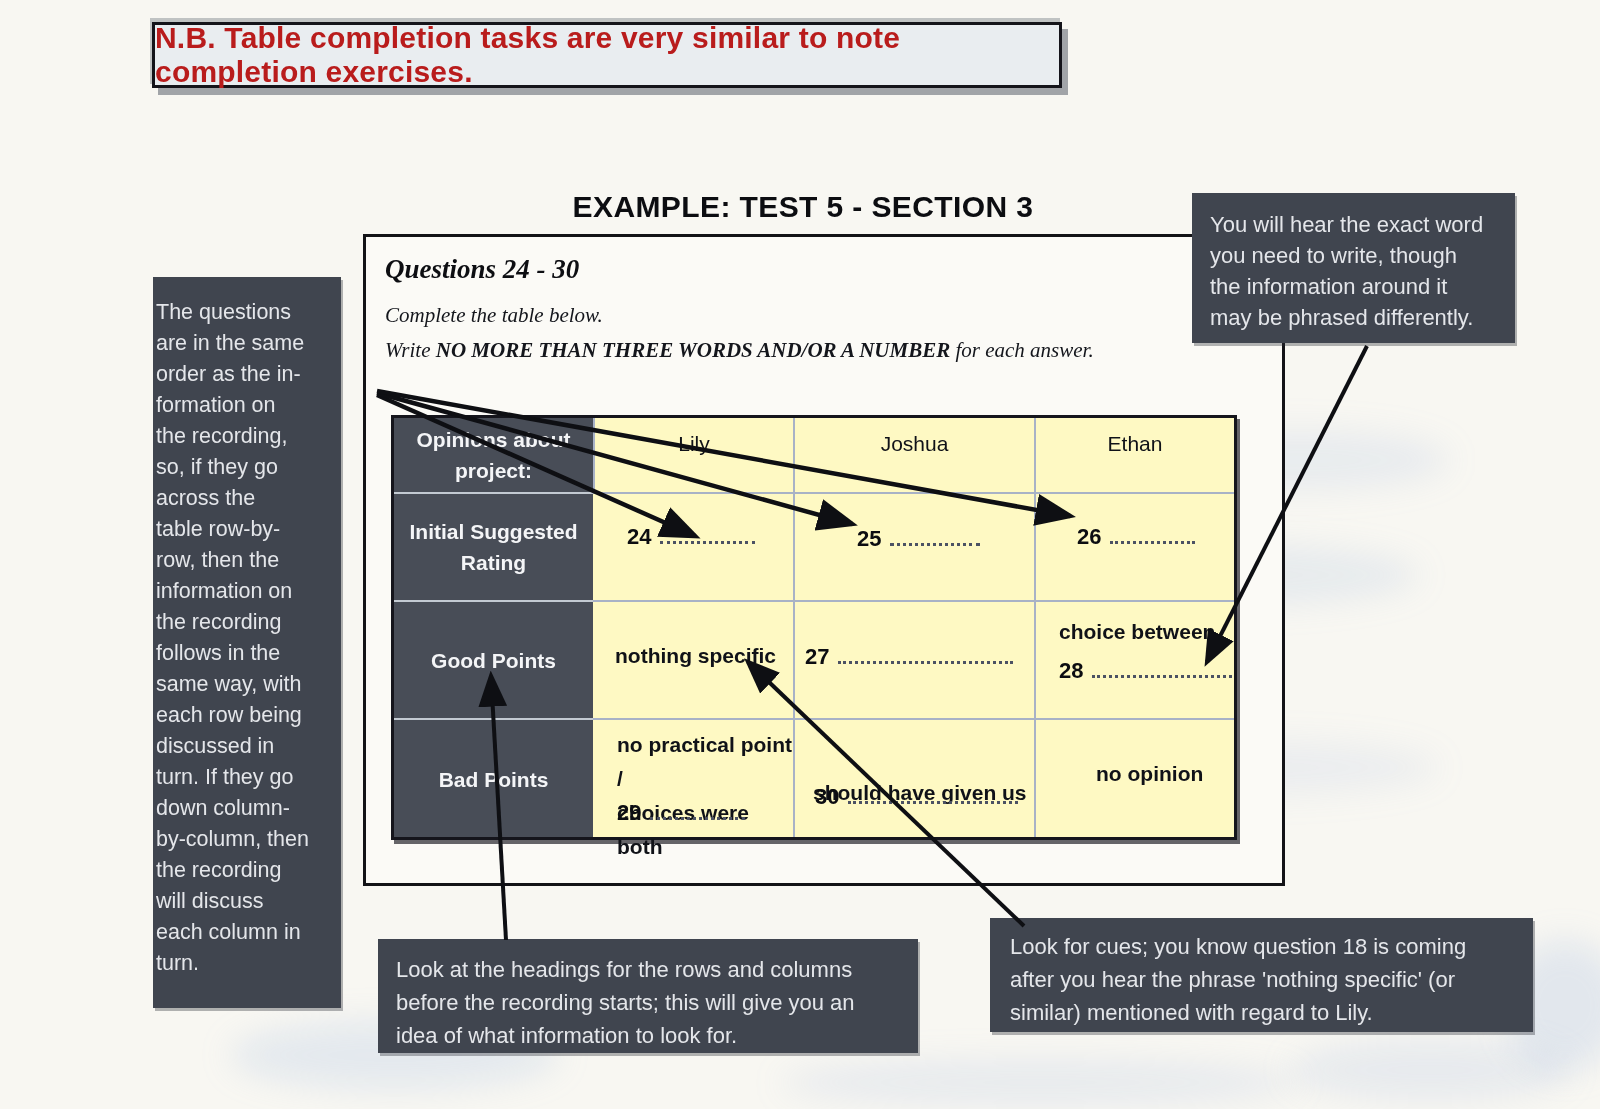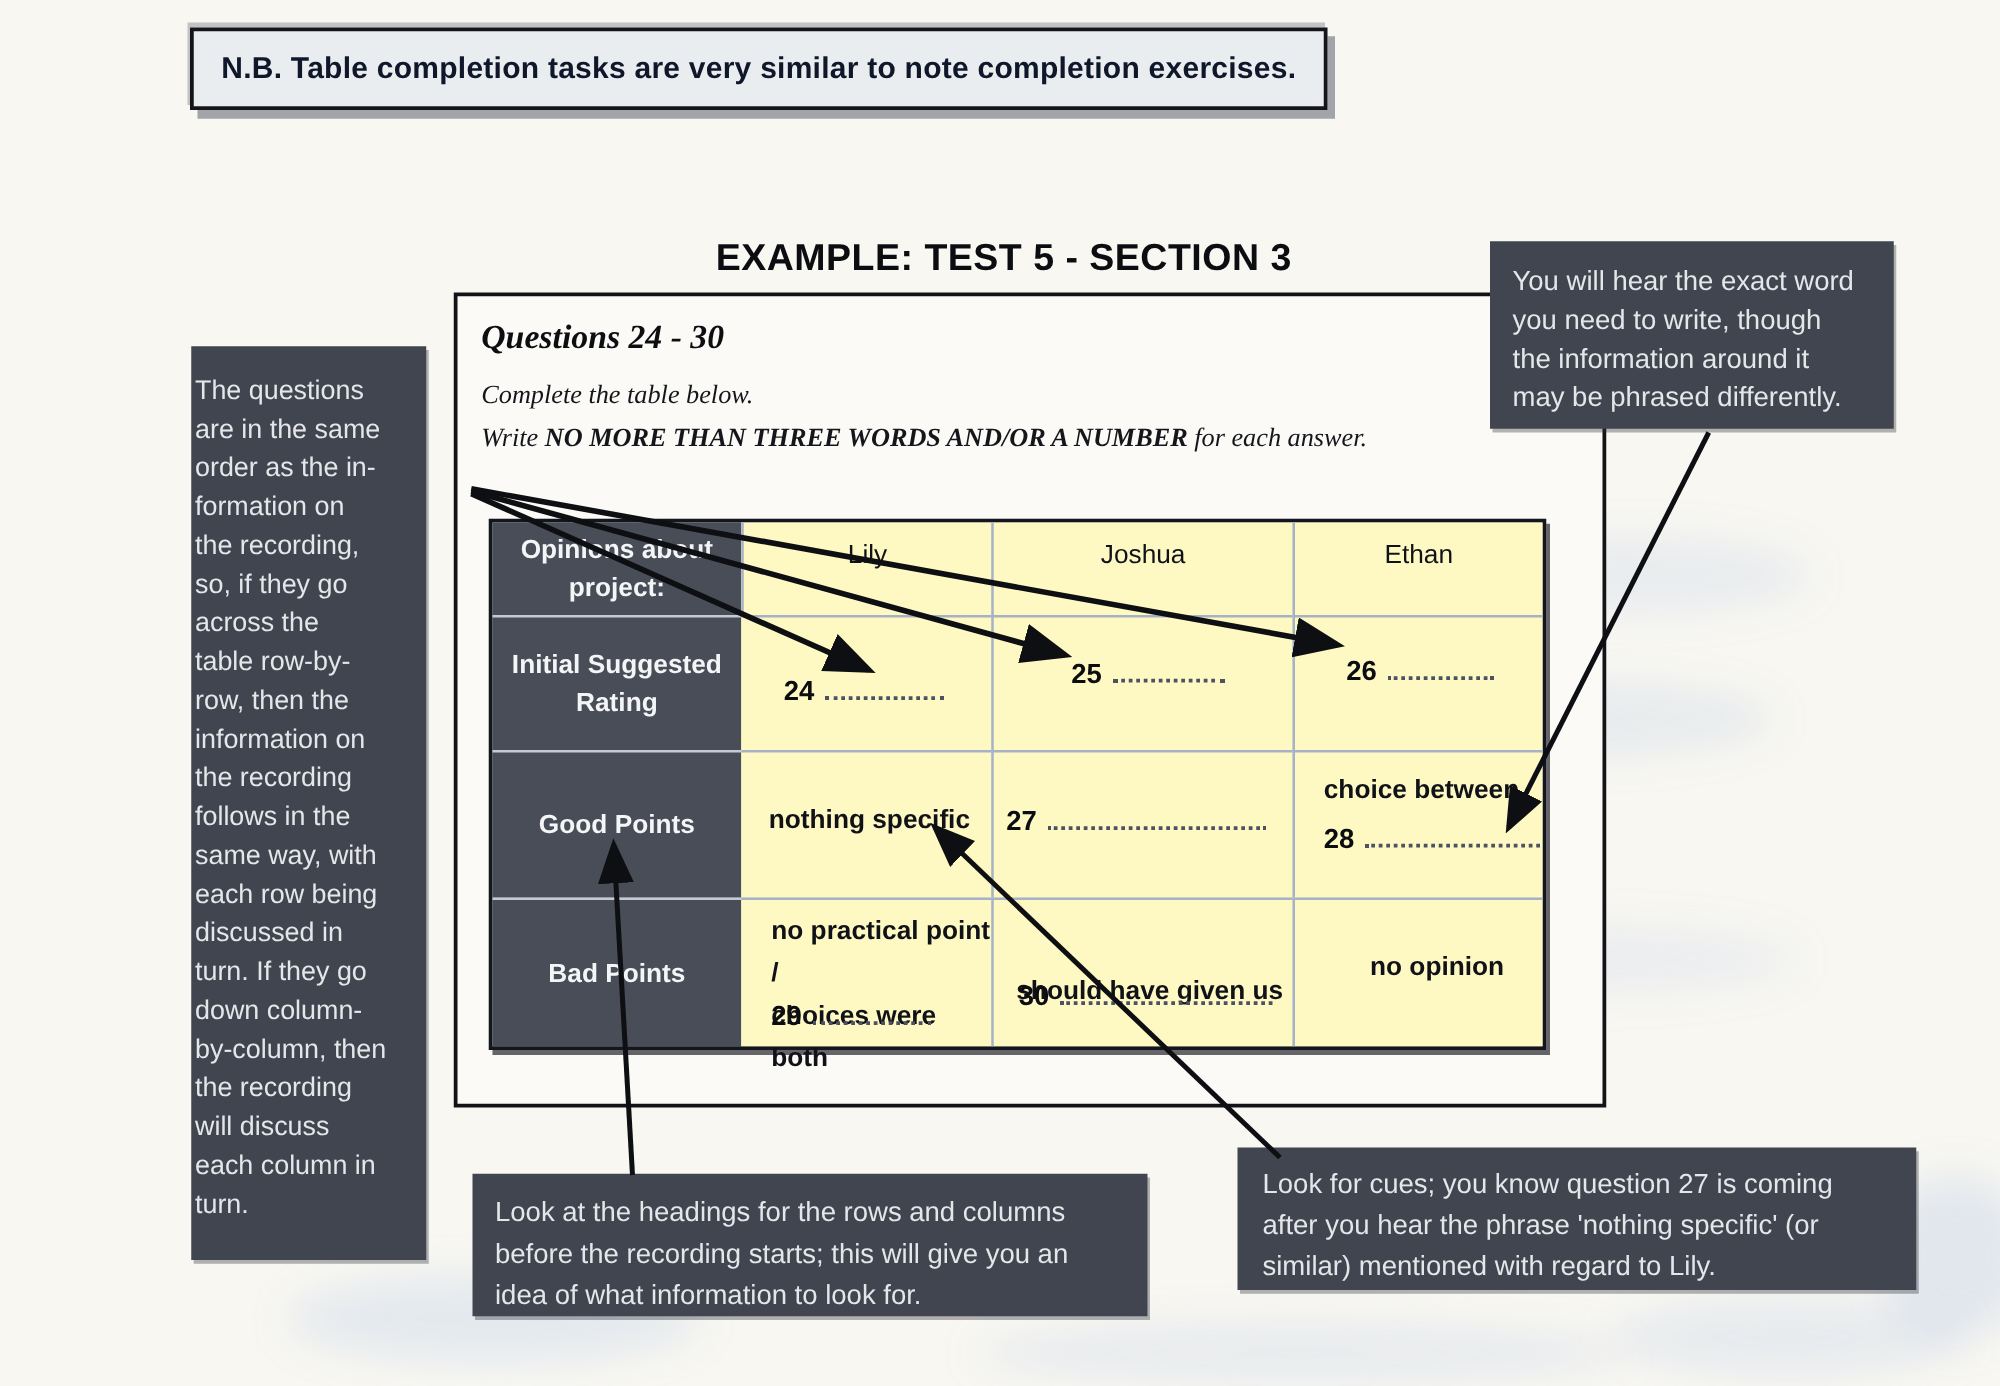--- a/index.html
+++ b/index.html
@@ -13,21 +13,21 @@
   .blob{position:absolute; border-radius:50%; filter:blur(16px); pointer-events:none;}
 
   
   .banner{
     position:absolute; left:152px; top:22px; width:910px; height:66px;
     background:#e9edf0; border:3px solid #14141a;
     box-shadow:6px 7px 0 rgba(90,96,108,0.55), -2px -4px 0 rgba(90,96,108,0.35);
     display:flex; align-items:center; justify-content:center;
     box-sizing:border-box;
   }
-  .banner span{font-weight:bold; font-size:24px; letter-spacing:0.2px; color:#0f172a;}
+  .banner span{font-weight:bold; font-size:30px; letter-spacing:0.2px; color:#b91c1c;}
 
   
   .title{
     position:absolute; left:363px; top:190px; width:880px;
     text-align:center; font-weight:bold; font-size:30px; letter-spacing:0.4px; color:#0c0d11;
   }
 
   
   .example-box{
     position:absolute; left:363px; top:234px; width:922px; height:652px;
@@ -137,21 +137,21 @@
     </div>
     <div class="cell light first-row">
       <div class="colhead">Ethan</div>
     </div>
 
     <div class="cell dark">
       <div class="rowlabel">Initial Suggested
 Rating</div>
     </div>
     <div class="cell light first-col">
-      <div class="ansline" style="position:absolute;left:34px;top:30px;margin-top:16px;">
+      <div class="ansline" style="position:absolute;left:34px;top:30px;">
         <span class="qnum">24</span><span class="dots" style="width:95px;"></span>
       </div>
     </div>
     <div class="cell light">
       <div class="ansline" style="position:absolute;left:62px;top:32px;">
         <span class="qnum">25</span><span class="dots" style="width:90px;"></span>
       </div>
     </div>
     <div class="cell light">
       <div class="ansline" style="position:absolute;left:41px;top:30px;">
@@ -227,21 +227,21 @@
 you need to write, though
 the information around it
 may be phrased differently.</div>
   </div>
   <div class="ann ann-bottomleft">
     <div class="txt">Look at the headings for the rows and columns
 before the recording starts; this will give you an
 idea of what information to look for.</div>
   </div>
   <div class="ann ann-bottomright">
-    <div class="txt">Look for cues; you know question 27 is coming
+    <div class="txt">Look for cues; you know question 18 is coming
 after you hear the phrase 'nothing specific' (or
 similar) mentioned with regard to Lily.</div>
   </div>
 
   <svg id="arrows" width="1600" height="1109" viewBox="0 0 1600 1109">
     <defs>
       <marker id="ah" viewBox="0 0 10 8" refX="8.5" refY="4" markerWidth="9" markerHeight="7.2" orient="auto" markerUnits="strokeWidth">
         <path d="M0,0 L10,4 L0,8 Z" fill="#0e0f13"></path>
       </marker>
     </defs>

